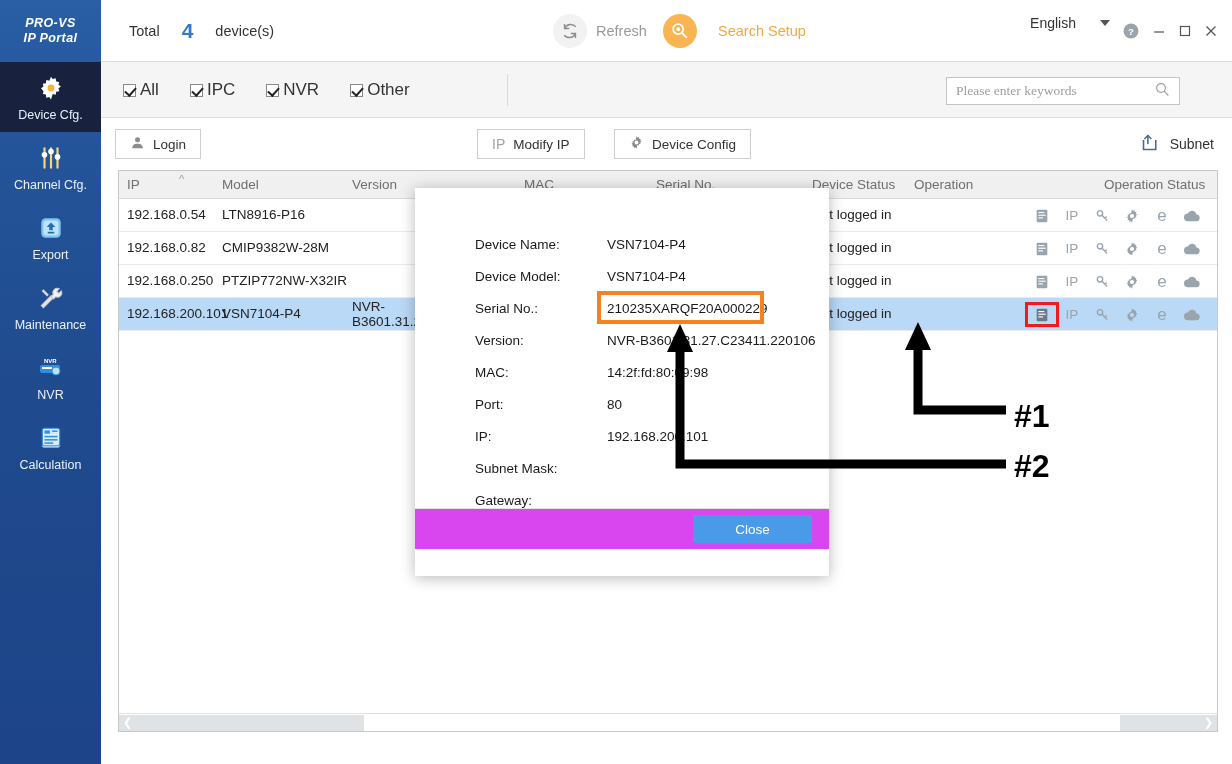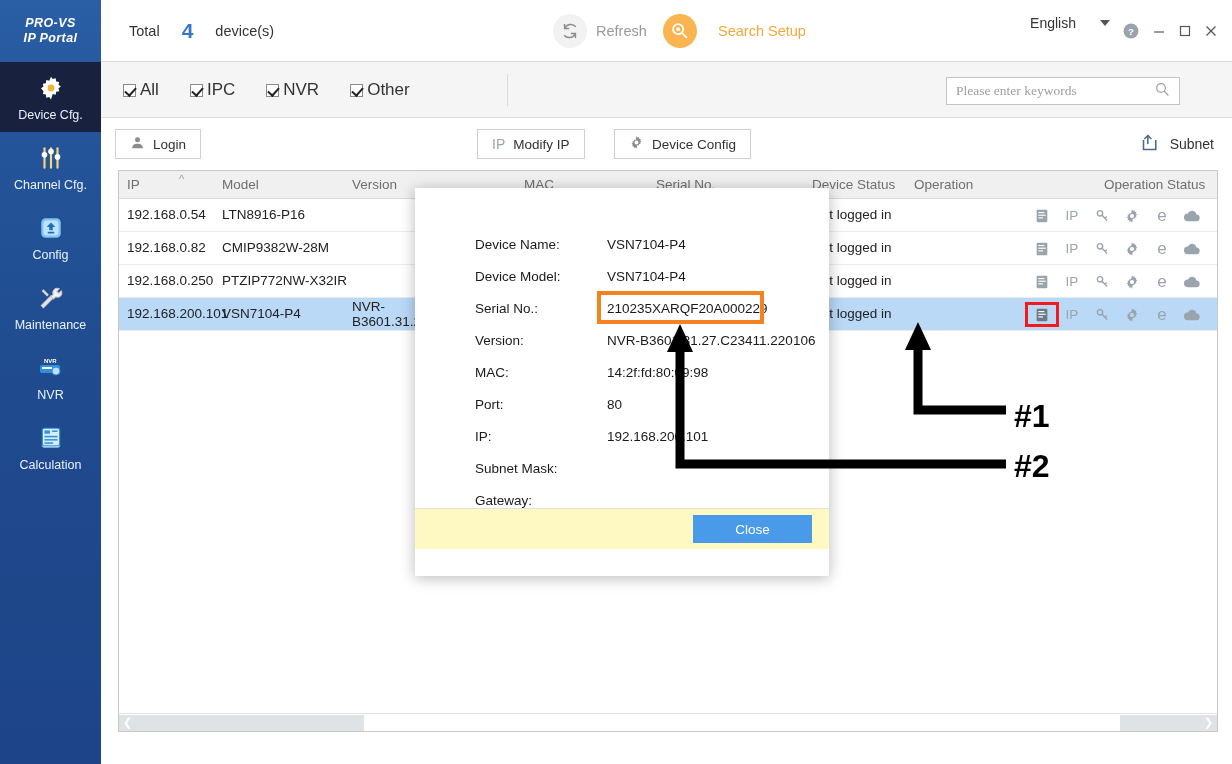--- a/index.html
+++ b/index.html
@@ -254,21 +254,21 @@
   .dlg-btn { color: #fff; cursor: pointer; display: flex; align-items: center; }
   .dlg-body { position: relative; height: 320px; background: #fff; }
   .drow {
     position: absolute; left: 0; width: 100%;
     height: 32px; display: flex; align-items: center;
     font-size: 13.5px; color: #1a1a1a;
   }
   .dlabel { position: absolute; left: 60px; }
   .dvalue { position: absolute; left: 192px; }
   .dlg-foot {
-    height: 41px; background: #fef9c3;
+    height: 41px; background: #d946ef;
     border-top: 1px solid #e2e2e2;
     display: flex; align-items: center; justify-content: flex-end;
     padding-right: 17px;
     padding-left: 18px;
   }
   .close-btn {
     width: 119px; height: 28px; background: #4a9aea;
     color: #fff; font-size: 13.5px;
     display: flex; align-items: center; justify-content: center;
     cursor: pointer;
@@ -327,21 +327,21 @@
 
     <div class="nav-item">
       <span class="ico">
         <svg width="26" height="26" viewBox="0 0 24 24">
           <rect x="3" y="3" width="18" height="18" rx="4" fill="#7fc3f5"></rect>
           <rect x="5" y="5" width="14" height="14" rx="3" fill="#bfe3fb"></rect>
           <path d="M12 7l4 4h-2.4v3h-3.2v-3H8z" fill="#1f6fb5"></path>
           <rect x="9" y="15.5" width="6" height="1.6" fill="#1f6fb5"></rect>
         </svg>
       </span>
-      <span class="nav-label">Config</span>
+      <span class="nav-label">Export</span>
     </div>
 
     <div class="nav-item">
       <span class="ico">
         <svg width="26" height="26" viewBox="0 0 24 24">
           <path d="M3 19l9-9 2 2-9 9z" fill="#e8e8e8" stroke="#cfcfcf"></path>
           <path d="M19.5 3.5a4 4 0 00-5.4 5.2l-2 2 2.2 2.2 2-2a4 4 0 005.2-5.4l-2.3 2.3-1.9-1.9z" fill="#f3f3f3" stroke="#c9c9c9"></path>
           <path d="M5 4l5 5-1.6 1.6-5-5z" fill="#d9d9d9"></path>
         </svg>
       </span>

